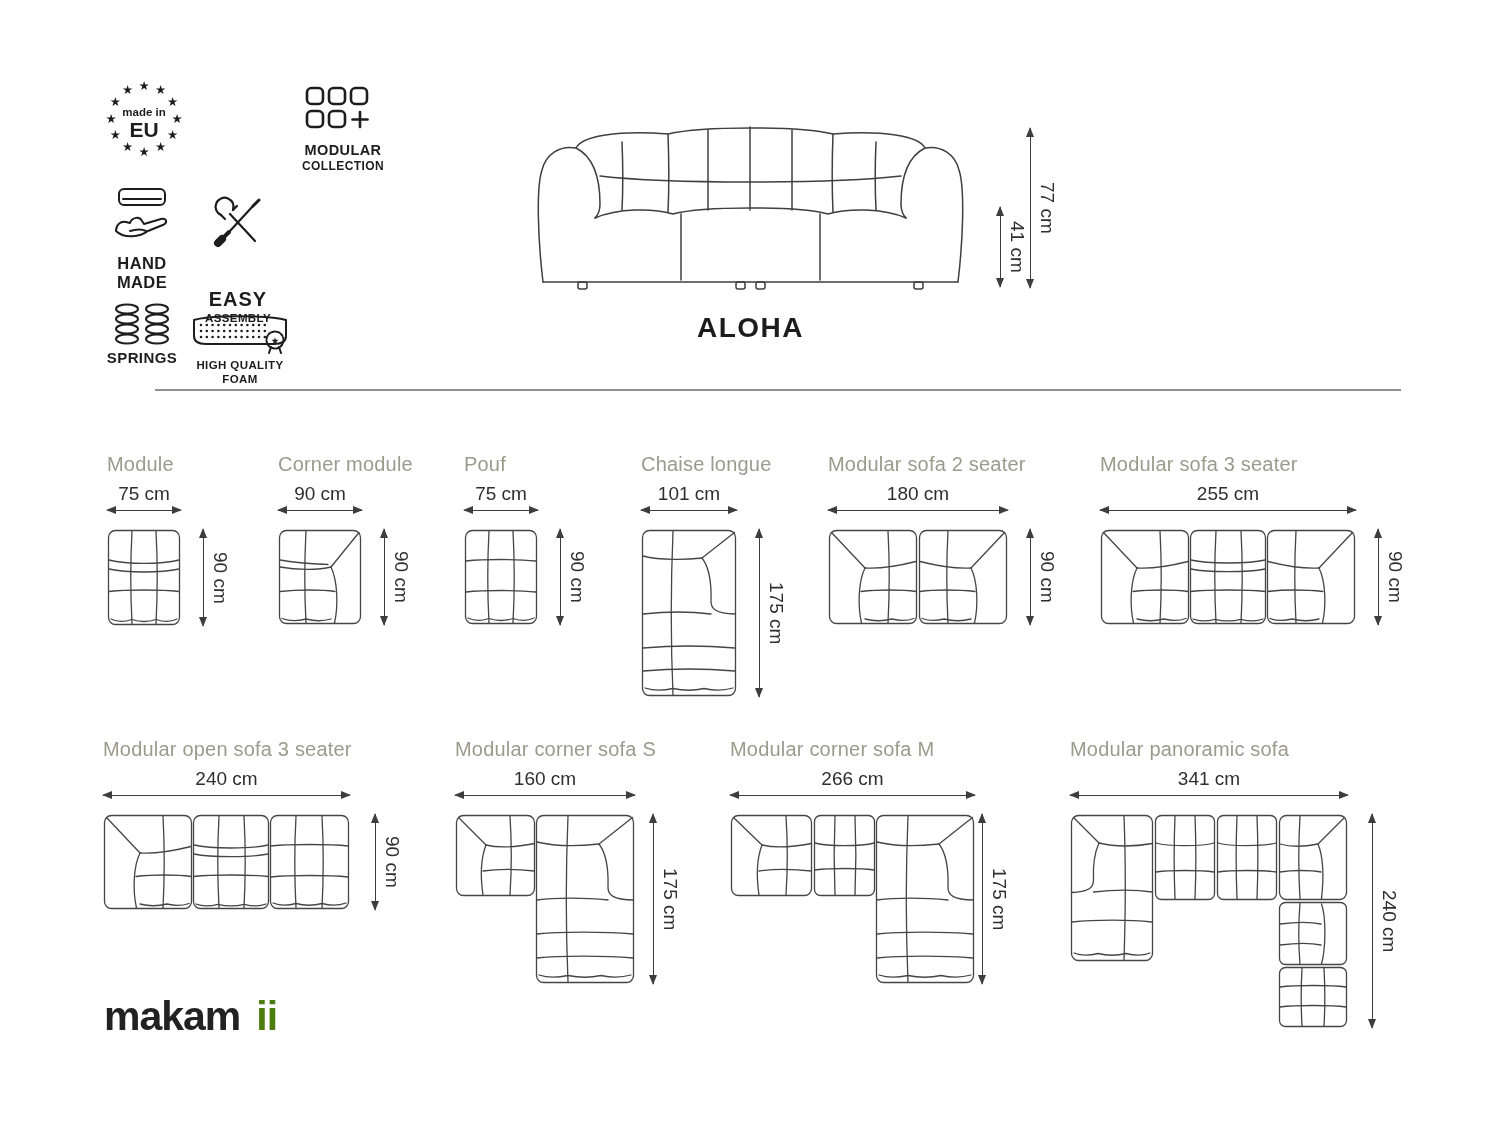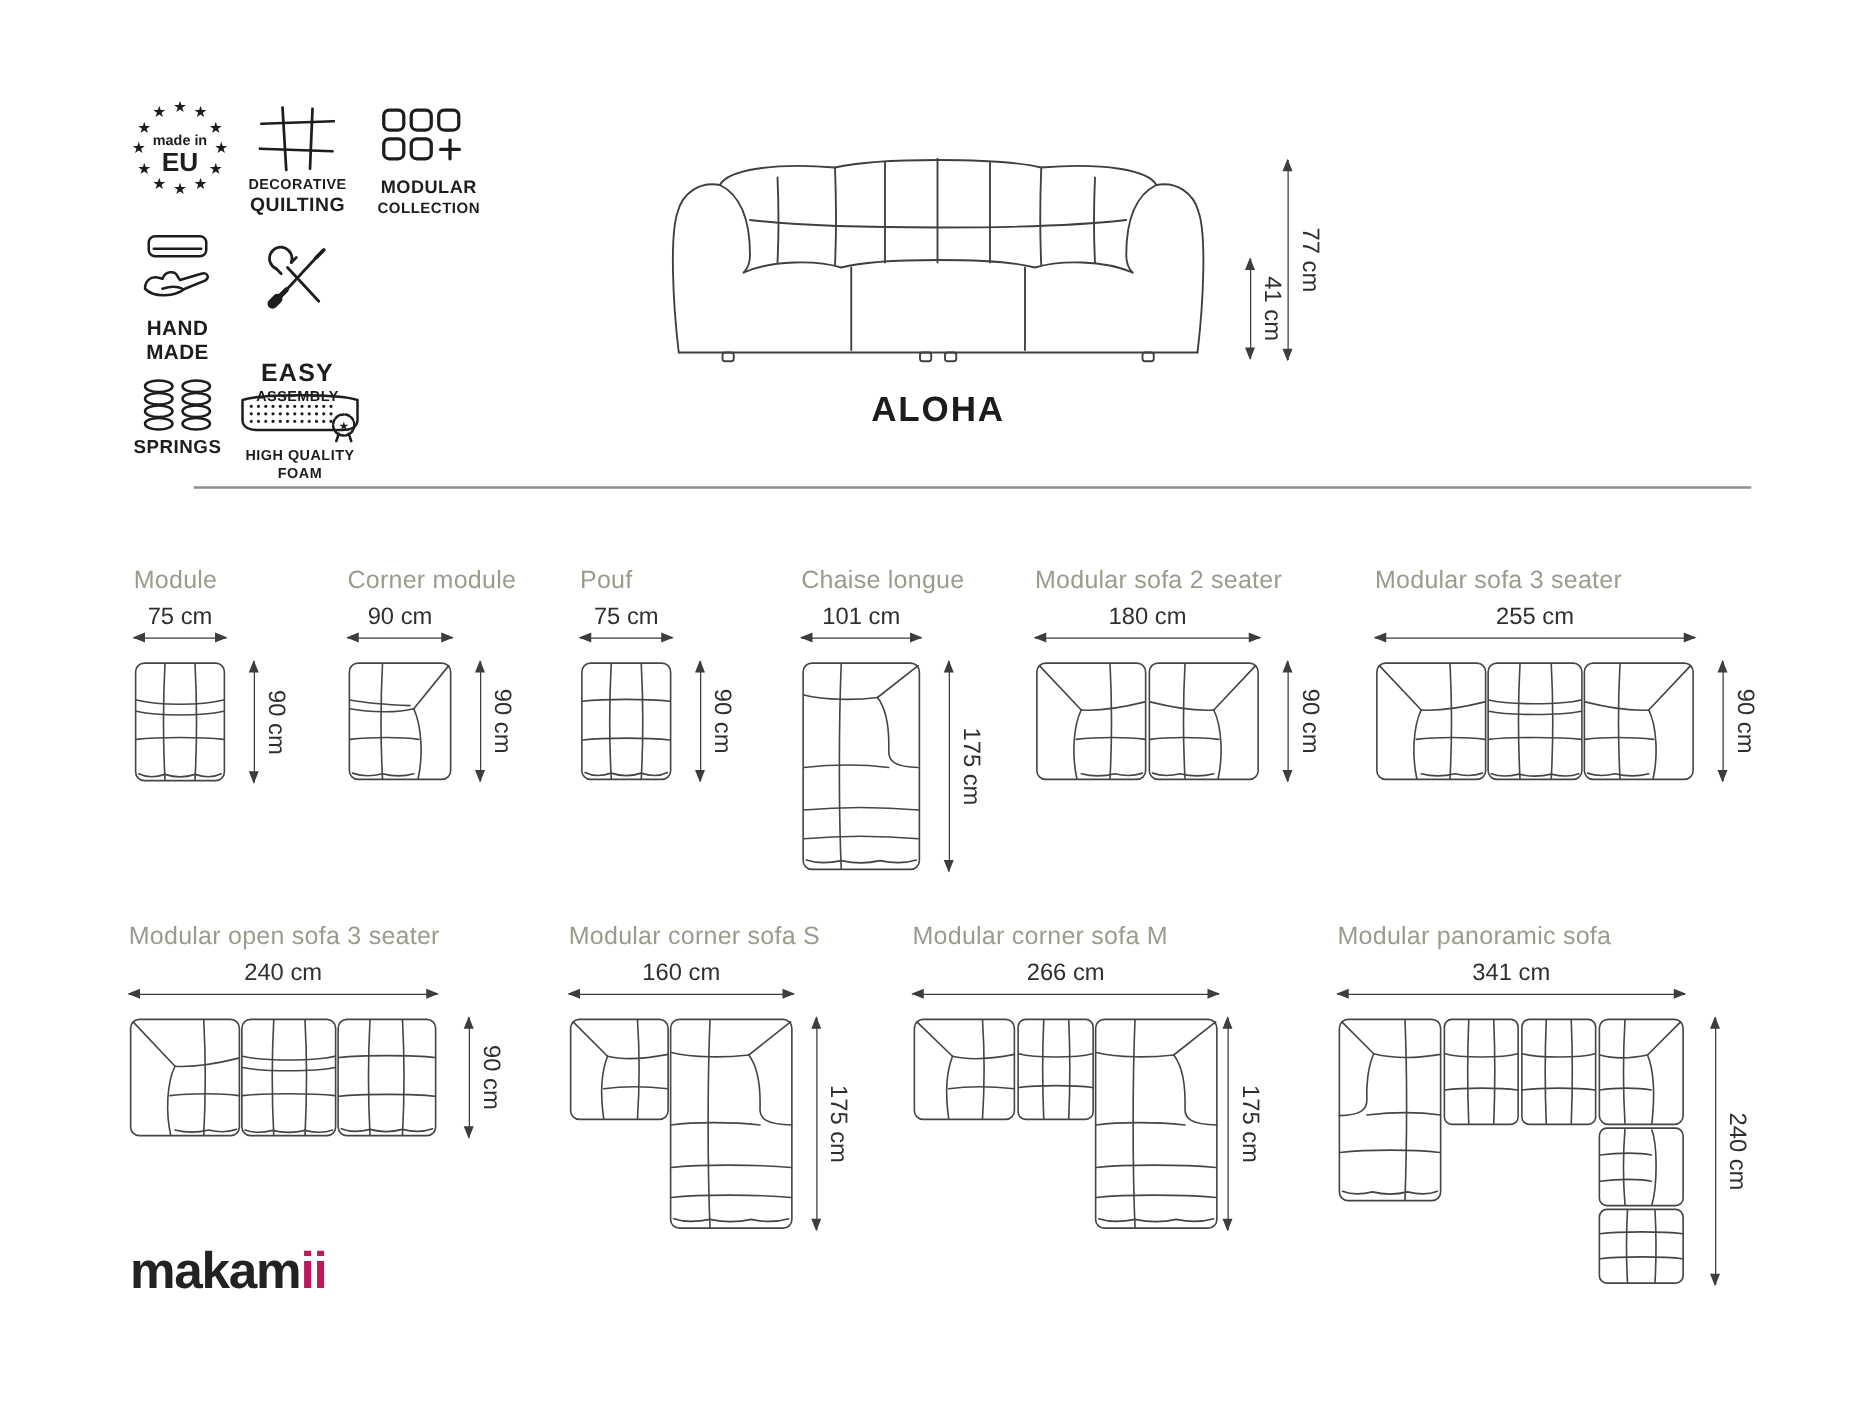--- a/index.html
+++ b/index.html
@@ -12,21 +12,21 @@
   .feat svg{display:block;}
   .feat .l1,.feat .l2{font-weight:bold;letter-spacing:.4px;line-height:1.18;white-space:nowrap;}
 
   
   .hero-title{position:absolute;left:518px;top:312px;width:465px;text-align:center;
               font-size:28px;font-weight:bold;letter-spacing:1.5px;color:#1c1c1c;}
   .divider{position:absolute;left:155px;top:389px;width:1246px;height:2px;background:#8f8f8f;}
 
   
   .logo{position:absolute;left:104px;top:993px;font-size:41px;font-weight:bold;letter-spacing:-1px;color:#222;}
-  .logo .suffix{color:#be185d;}
+  .logo .suffix{color:#4d7c0f;margin-left:16px;}
 
   
   .harrow{position:relative;height:0;border-top:1.5px solid #3d3d3d;width:100%;margin-top:5px;}
   .harrow::before{content:"";position:absolute;left:-1px;top:-5px;width:0;height:0;
     border-top:4px solid transparent;border-bottom:4px solid transparent;border-right:10px solid #3d3d3d;}
   .harrow::after{content:"";position:absolute;right:-1px;top:-5px;width:0;height:0;
     border-top:4px solid transparent;border-bottom:4px solid transparent;border-left:10px solid #3d3d3d;}
   .varrow{position:relative;width:0;height:100%;border-left:1.5px solid #3d3d3d;flex:none;}
   .varrow::before{content:"";position:absolute;top:-1px;left:-4.7px;width:0;height:0;
     border-left:4px solid transparent;border-right:4px solid transparent;border-bottom:10px solid #3d3d3d;}
@@ -67,34 +67,20 @@
           <text x="14.4" y="65">★</text>
         <text x="10" y="48.5">★</text>
           <text x="14.4" y="32">★</text>
           <text x="26.5" y="19.9">★</text>
       </g>
       <text x="43" y="42" font-size="11.5" font-weight="bold" text-anchor="middle" fill="#1d1d1d">made in</text>
       <text x="43" y="63" font-size="21" font-weight="bold" text-anchor="middle" fill="#1d1d1d">EU</text>
     </svg>
   </div>
 
-  <div class="feat" style="left:194px;top:84px;width:88px;">
-    <svg class="icon-stroke" width="64" height="54" viewBox="0 0 64 54">
-      <g stroke-width="2.2">
-        <line x1="3" y1="15" x2="61" y2="13"></line>
-          <line x1="2" y1="35" x2="60" y2="37"></line>
-        <line x1="20" y1="2" x2="23" y2="52"></line>
-          <line x1="44" y1="3" x2="42" y2="51"></line>
-      </g>
-    </svg>
-    <div style="margin-top:4px;">
-      <div class="l1" style="font-size:11.5px;">DECORATIVE</div>
-      <div class="l2" style="font-size:15.5px;">QUILTING</div>
-    </div>
-  </div>
 
   <div class="feat" style="left:296px;top:86px;width:94px;">
     <svg class="icon-stroke" width="76" height="50" viewBox="0 0 76 50">
       <g stroke-width="2.6">
         <rect x="2" y="2" width="16" height="16" rx="4.5"></rect>
           <rect x="24" y="2" width="16" height="16" rx="4.5"></rect>
         <rect x="46" y="2" width="16" height="16" rx="4.5"></rect>
         <rect x="2" y="25" width="16" height="16" rx="4.5"></rect>
           <rect x="24" y="25" width="16" height="16" rx="4.5"></rect>
         <line x1="55" y1="26" x2="55" y2="41"></line>

